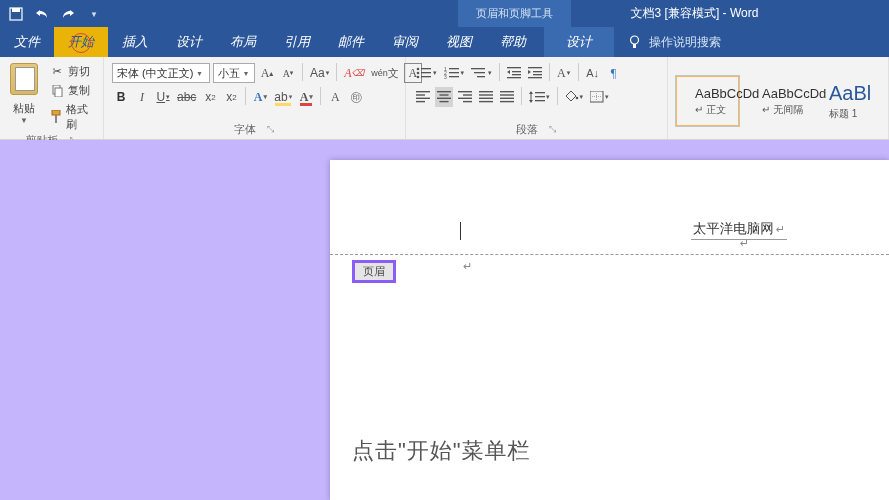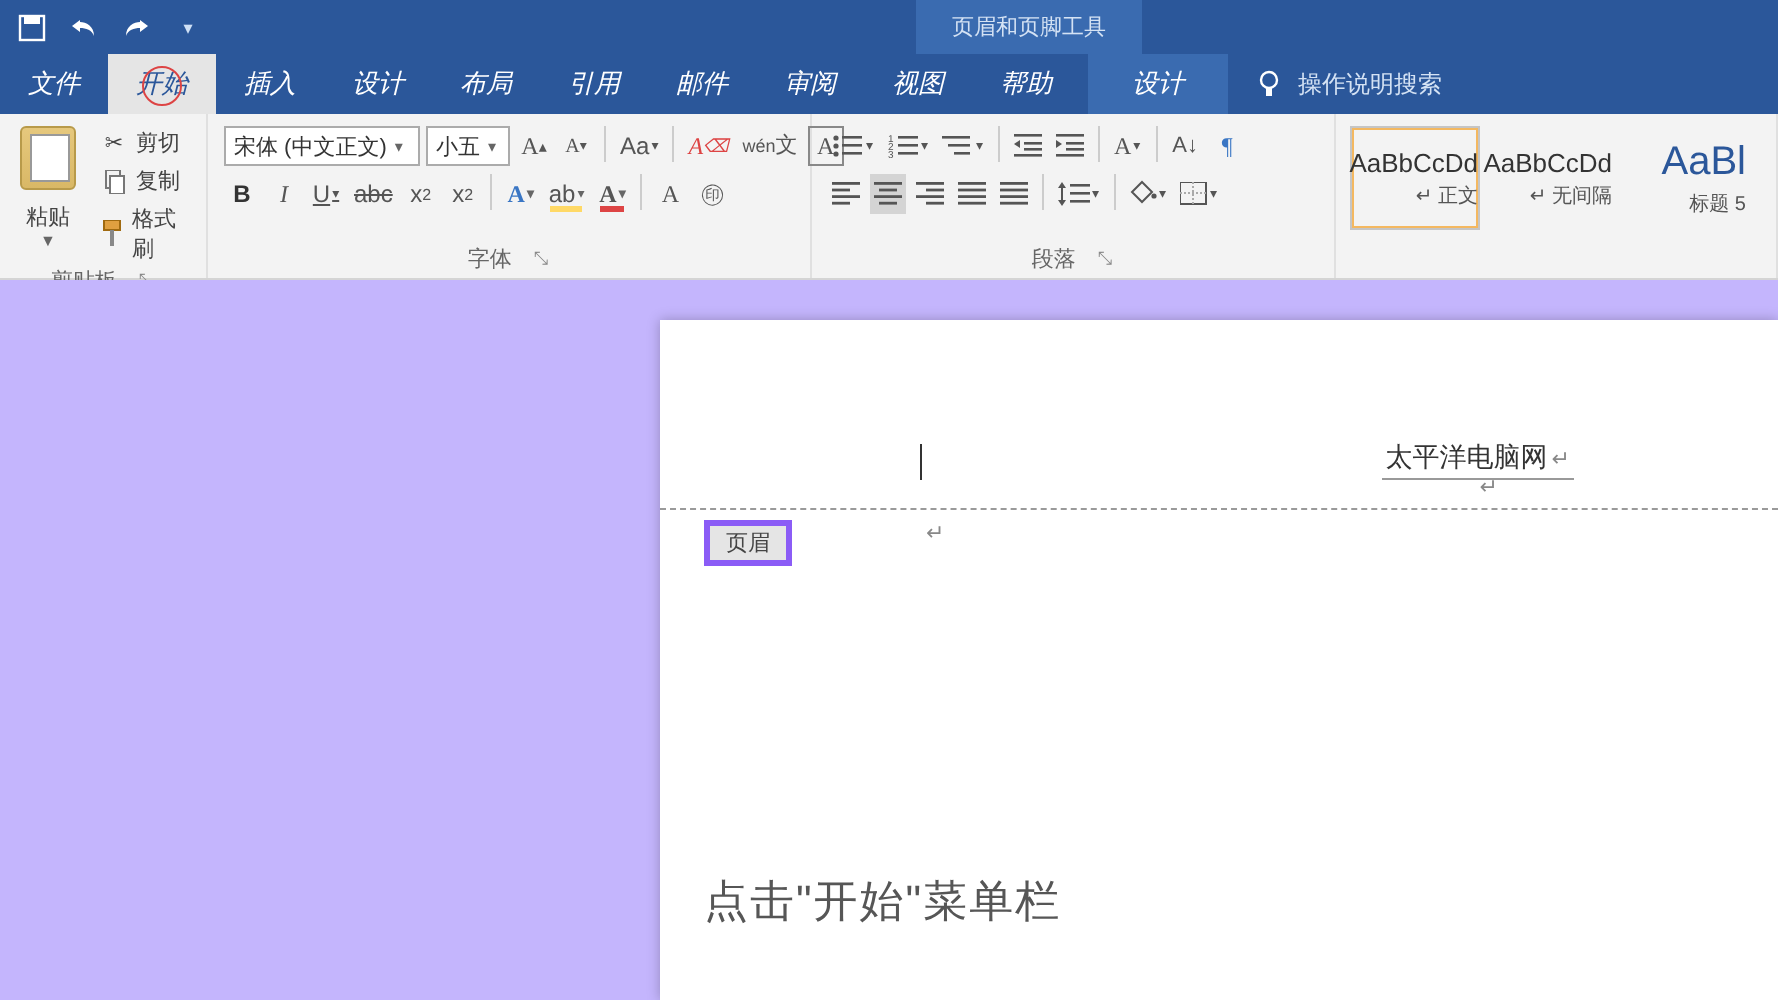--- a/index.html
+++ b/index.html
@@ -5,21 +5,21 @@
 * { margin:0; padding:0; box-sizing:border-box; font-family:"Microsoft YaHei","Segoe UI",sans-serif; }
 body { width:889px; height:500px; background:#f0f0f0; overflow:hidden; position:relative; }
 .titlebar { height:27px; background:#2b579a; display:flex; align-items:center; color:#fff; font-size:11px; }
 .qat { display:flex; align-items:center; padding-left:8px; gap:10px; }
 .qat-icon { width:16px; height:16px; display:flex; align-items:center; justify-content:center; cursor:pointer; }
 .titlebar-tool { position:absolute; left:458px; top:0; height:27px; padding:0 18px; background:#3a6bb0; display:flex; align-items:center; font-size:11px; color:#d4e2f4;}
 .titlebar-title { position:absolute; left:0; right:0; text-align:center; font-size:12px; color:#fff; pointer-events:none; top:5px; left:500px; right:0; text-align:center;}
 .titlebar-title span{pointer-events:none;}
 .menubar { height:30px; background:#2b579a; display:flex; align-items:stretch; color:#fff; font-size:13px; position:relative;}
 .menubar .tab { padding:0 14px; display:flex; align-items:center; cursor:pointer;font-style:italic; }
-.menubar .tab.active { background:#e5e5e5; color:#2b579a; position:relative;}
+.menubar .tab.active { background:#eab308; color:#2b579a; position:relative;}
 .menubar .tab.active::after{content:'';position:absolute;top:6px;left:50%;transform:translateX(-50%);width:18px;height:18px;border:1.5px solid #d44;border-radius:50%;pointer-events:none;}
 .menubar .tab.design{ padding:0 22px; background:#3a6bb0;}
 .menubar .tellme{ display:flex; align-items:center; gap:8px; margin-left:14px; color:#d4e2f4; font-size:12px;}
 .ribbon { height:83px; background:#f3f3f3; border-bottom:1px solid #d4d4d4; display:flex; }
 .group { border-right:1px solid #e0e0e0; display:flex; flex-direction:column; padding:4px 6px 0; position:relative;}
 .group-label { font-size:11px; color:#666; text-align:center; padding-bottom:2px; display:flex; align-items:center; justify-content:center; gap:6px;}
 .group-body{ flex:1; display:flex; align-items:flex-start;}
 .dialog-launcher{ font-size:9px; color:#888; cursor:pointer; padding:1px; margin-left:4px;}
 .clip-left{ display:flex; flex-direction:column; align-items:center; padding:2px 4px 0; cursor:pointer;}
 .clip-left .paste-icon{ width:28px; height:32px; background:linear-gradient(#e6c87d,#d9b866); border:1px solid #b89a4a; border-radius:3px; position:relative;}
@@ -33,21 +33,21 @@
 .combo{ height:20px; border:1px solid #ababab; background:#fff; display:flex; align-items:center; font-size:11px; padding:0 4px; color:#333; cursor:pointer;}
 .combo .dd{margin-left:4px;font-size:8px;color:#666;}
 .ibtn{ min-width:18px; height:20px; display:flex; align-items:center; justify-content:center; cursor:pointer; font-size:12px; color:#555; padding:0 2px; position:relative;}
 .ibtn.bold{font-weight:bold;color:#333;}
 .ibtn.italic{font-style:italic;font-family:serif;}
 .ibtn.under{text-decoration:underline;}
 .ibtn .accent-red{position:absolute;bottom:1px;left:3px;right:3px;height:3px;background:#d44;}
 .ibtn .accent-yellow{position:absolute;bottom:1px;left:3px;right:3px;height:3px;background:#ffd966;}
 .sep{width:1px;height:18px;background:#ccc;margin:0 2px;}
 .styles-group{flex:1;overflow:hidden;}
-.style-item{ width:65px; height:52px; border:1px solid transparent; display:flex; flex-direction:column; align-items:flex-end; justify-content:center; cursor:pointer; margin:2px 1px;padding-left:19px;}
+.style-item{ width:65px; height:52px; border:1px solid transparent; display:flex; flex-direction:column; align-items:flex-start; justify-content:center; cursor:pointer; margin:14px 1px;padding-left:19px;}
 .style-item.first{border:1px solid #c5c5c5; box-shadow:inset 0 0 0 1px #f4b860;}
 .style-item .sample{font-size:13px;color:#333;}
 .style-item .sample.big{font-size:20px;color:#2b579a;}
 .style-item .name{font-size:10px;color:#555;margin-top:2px;}
 .doc-area{ position:absolute; top:140px; left:0; right:0; bottom:0; background:#c4b5fd;}
 .page{ position:absolute; left:330px; top:20px; width:559px; height:340px; background:#fff; box-shadow:0 0 6px rgba(0,0,0,.25);}
 .header-line{ position:absolute; top:94px; left:0; right:0; border-bottom:1px dashed #9a9a9a;}
 .header-tag{ position:absolute; top:100px; left:22px; background:#e5e5e5; border:3px solid #8b5cf6; padding:1px 8px; font-size:11px; color:#444;}
 .header-text{ position:absolute; top:60px; right:102px; font-size:13.5px; color:#333; border-bottom:1px solid #999; padding:0 2px 1px;}
 .para-mark{position:absolute;font-size:11px;color:#888;}
@@ -72,20 +72,21 @@
         </svg>
       </span>
     <span class="qat-icon">
         <svg width="14" height="12" viewBox="0 0 14 12">
           <path d="M9 2l4 3-4 3V6C6 6 3 7 2 10c0-5 4-7 7-7V2z" fill="#fff"></path>
         </svg>
       </span>
     <span class="qat-icon" style="font-size:9px;color:#cfe0f5;">▾</span>
   </div>
   <div class="titlebar-tool">页眉和页脚工具</div>
+  <div class="titlebar-title"><span>文档3 [兼容模式] - Word</span></div>
 </div>
 
 <div class="menubar">
   <div class="tab">文件</div>
   <div class="tab active">开始</div>
   <div class="tab">插入</div>
   <div class="tab">设计</div>
   <div class="tab">布局</div>
   <div class="tab">引用</div>
   <div class="tab">邮件</div>
@@ -329,21 +330,21 @@
       <div class="style-item first">
         <div class="sample">AaBbCcDd</div>
         <div class="name">↵ <span>正文</span></div>
       </div>
       <div class="style-item">
         <div class="sample">AaBbCcDd</div>
         <div class="name">↵ <span>无间隔</span></div>
       </div>
       <div class="style-item">
         <div class="sample big">AaBl</div>
-        <div class="name">标题 5</div>
+        <div class="name">标题 1</div>
       </div>
     </div>
   </div>
 </div>
 
 <div class="doc-area">
   <div class="page">
     <div class="header-text"><span>太平洋电脑网</span><span class="para-mark" style="position:static;margin-left:2px;">↵</span></div>
     <span class="para-mark" style="top:77px;right:140px;">↵</span>
     <div class="cursor-line"></div>

